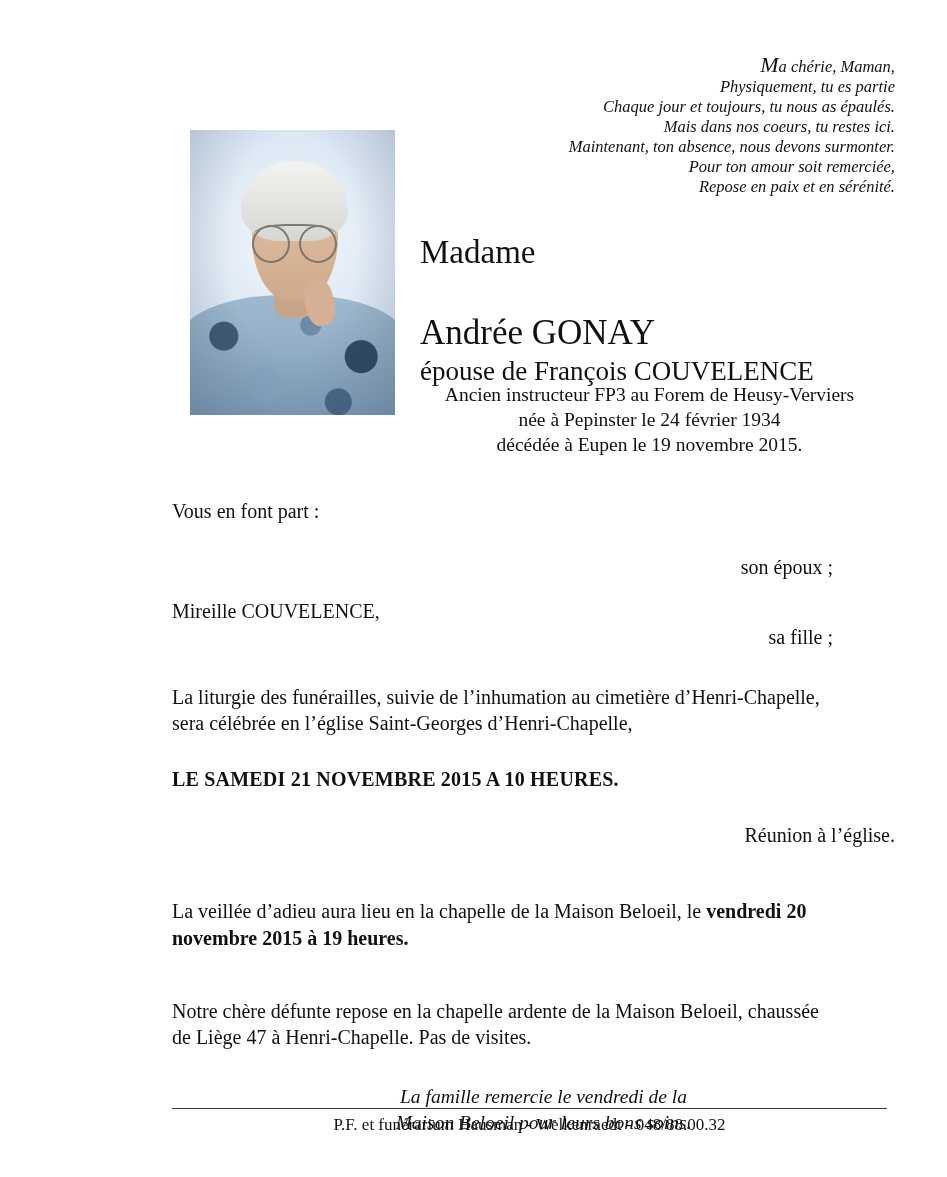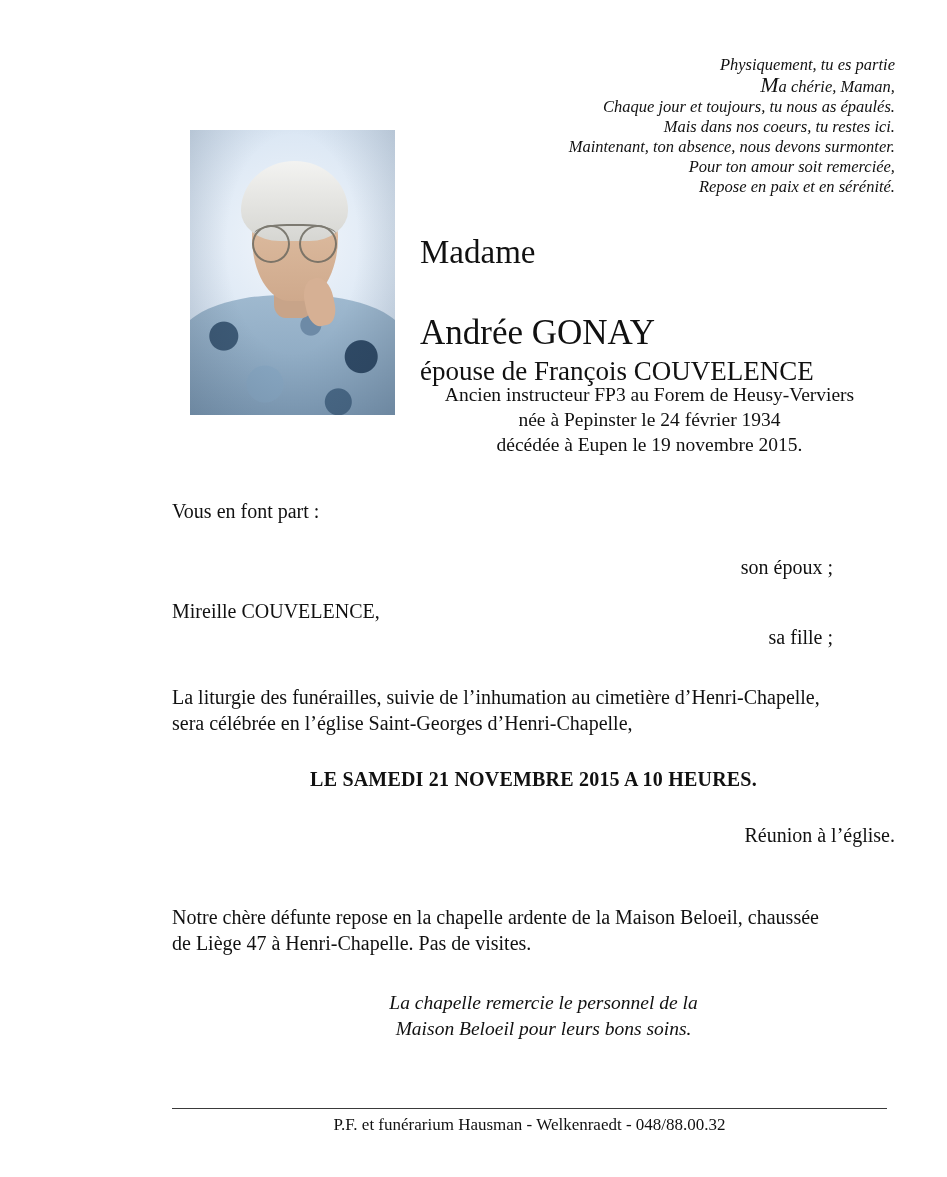--- a/index.html
+++ b/index.html
@@ -188,21 +188,20 @@
 
   .rel-right {
     text-align: right;
     font-size: 20px;
     line-height: 26px;
     padding-right: 62px;
   }
   .rel-right.narrow { padding-right: 62px; }
 
   .center-bold {
-    text-align: center;
     font-weight: bold;
     font-size: 20px;
     line-height: 26px;
     letter-spacing: .2px;
   }
   .center-plain {
     text-align: right;
     font-size: 20px;
     line-height: 26px;
   }
@@ -249,24 +248,24 @@
       <div class="ph-body"></div>
       <div class="ph-neck"></div>
       <div class="ph-face"></div>
       <div class="ph-hair"></div>
       <div class="ph-glass"></div>
       <div class="ph-hand"></div>
       <div class="ph-shadow"></div>
     </div>
 
     <div class="poem">
-      <div>Physiquement, tu es partie</div>
       <div>
         <span class="dropcap">M</span><span>a chérie, Maman,</span>
       </div>
+      <div>Physiquement, tu es partie</div>
       <div>Chaque jour et toujours, tu nous as épaulés.</div>
       <div>Mais dans nos coeurs, tu restes ici.</div>
       <div>Maintenant, ton absence, nous devons surmonter.</div>
       <div>Pour ton amour soit remerciée,</div>
       <div>Repose en paix et en sérénité.</div>
     </div>
 
     <div class="names">
       <div class="name-madame">Madame</div>
       <div class="name-main">Andrée GONAY</div>
@@ -302,29 +301,30 @@
     <div class="gap-30"></div>
 
     <div class="center-bold">LE SAMEDI 21 NOVEMBRE 2015 A 10 HEURES.</div>
 
     <div class="gap-30"></div>
 
     <div class="center-plain">Réunion à l’église.</div>
 
     <div class="gap-30"></div>
 
+    <p class="para"><span>La veillée d’adieu aura lieu en la chapelle de la Maison Beloeil, le </span><b>vendredi 20 novembre 2015 à 19 heures.</b></p>
 
     <div class="gap-26"></div>
 
     <p class="line">Notre chère défunte repose en la chapelle ardente de la Maison Beloeil, chaussée</p>
     <p class="line">de Liège 47 à Henri-Chapelle.  Pas de visites.</p>
 
     <div class="gap-34"></div>
 
-    <div class="thanks">La chapelle remercie le personnel de la</div>
+    <div class="thanks">La famille remercie le vendredi de la</div>
     <div class="thanks">Maison Beloeil pour leurs bons soins.</div>
 
   </div>
 
   <div class="footer-rule"></div>
   <div class="footer">P.F. et funérarium Hausman - Welkenraedt - 048/88.00.32</div>
 
 </div>
 
 </body></html>

